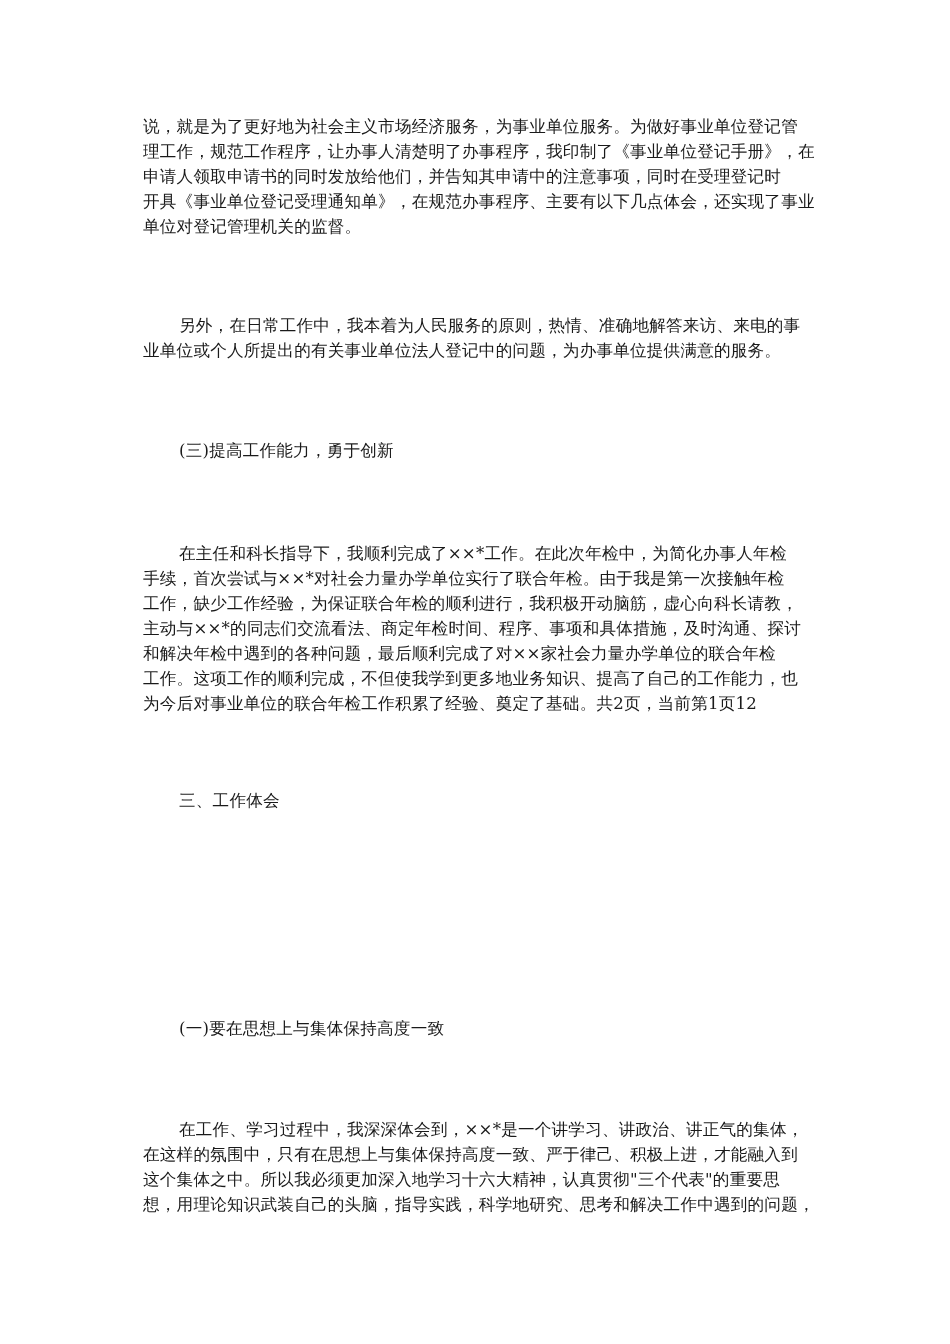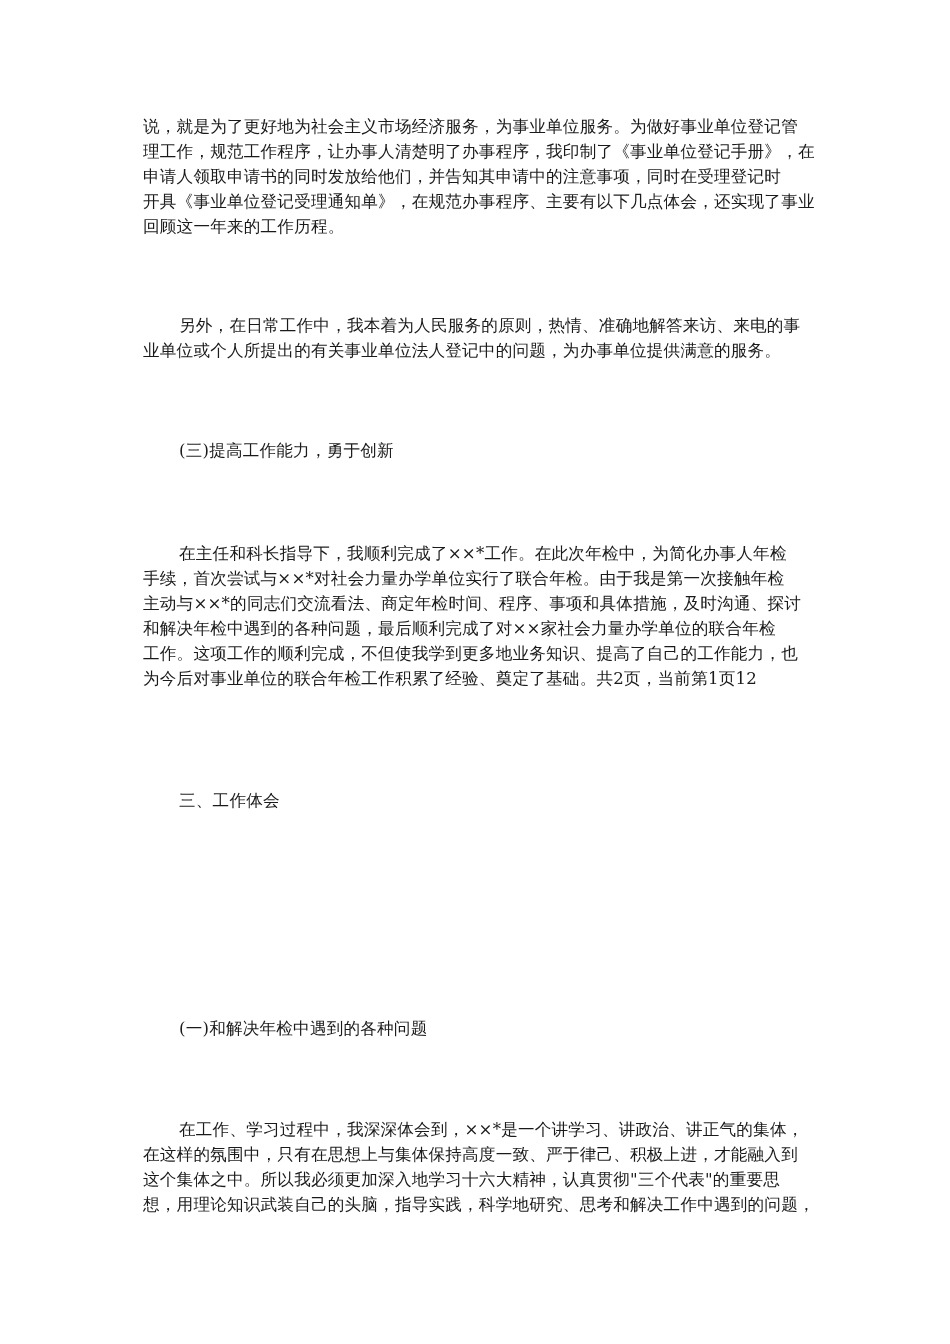--- a/index.html
+++ b/index.html
@@ -14,48 +14,49 @@
 </head>
 <body>
 
 <div class="page">
 
   <div class="block" style="top:114px;">
     <span class="line">说，就是为了更好地为社会主义市场经济服务，为事业单位服务。为做好事业单位登记管</span>
     <span class="line">理工作，规范工作程序，让办事人清楚明了办事程序，我印制了《事业单位登记手册》，在</span>
     <span class="line">申请人领取申请书的同时发放给他们，并告知其申请中的注意事项，同时在受理登记时</span>
     <span class="line">开具《事业单位登记受理通知单》，在规范办事程序、主要有以下几点体会，还实现了事业</span>
-    <span class="line">回顾这一年来的工作历程。</span>
+    <span class="line">单位对登记管理机关的监督。</span>
   </div>
 
   <div class="block" style="top:313px;">
     <span class="line indent">另外，在日常工作中，我本着为人民服务的原则，热情、准确地解答来访、来电的事</span>
     <span class="line">业单位或个人所提出的有关事业单位法人登记中的问题，为办事单位提供满意的服务。</span>
   </div>
 
   <div class="block" style="top:438px;">
     <span class="line indent">(三)提高工作能力，勇于创新</span>
   </div>
 
   <div class="block" style="top:541px;">
     <span class="line indent">在主任和科长指导下，我顺利完成了××*工作。在此次年检中，为简化办事人年检</span>
     <span class="line">手续，首次尝试与××*对社会力量办学单位实行了联合年检。由于我是第一次接触年检</span>
+    <span class="line">工作，缺少工作经验，为保证联合年检的顺利进行，我积极开动脑筋，虚心向科长请教，</span>
     <span class="line">主动与××*的同志们交流看法、商定年检时间、程序、事项和具体措施，及时沟通、探讨</span>
     <span class="line">和解决年检中遇到的各种问题，最后顺利完成了对××家社会力量办学单位的联合年检</span>
     <span class="line">工作。这项工作的顺利完成，不但使我学到更多地业务知识、提高了自己的工作能力，也</span>
     <span class="line">为今后对事业单位的联合年检工作积累了经验、奠定了基础。共2页，当前第1页12</span>
   </div>
 
   <div class="block" style="top:788px;">
     <span class="line indent">三、工作体会</span>
   </div>
 
 
   <div class="block" style="top:1016px;">
-    <span class="line indent">(一)和解决年检中遇到的各种问题</span>
+    <span class="line indent">(一)要在思想上与集体保持高度一致</span>
   </div>
 
   <div class="block" style="top:1117px;">
     <span class="line indent">在工作、学习过程中，我深深体会到，××*是一个讲学习、讲政治、讲正气的集体，</span>
     <span class="line">在这样的氛围中，只有在思想上与集体保持高度一致、严于律己、积极上进，才能融入到</span>
     <span class="line">这个集体之中。所以我必须更加深入地学习十六大精神，认真贯彻"三个代表"的重要思</span>
     <span class="line">想，用理论知识武装自己的头脑，指导实践，科学地研究、思考和解决工作中遇到的问题，</span>
   </div>
 
 </div>

